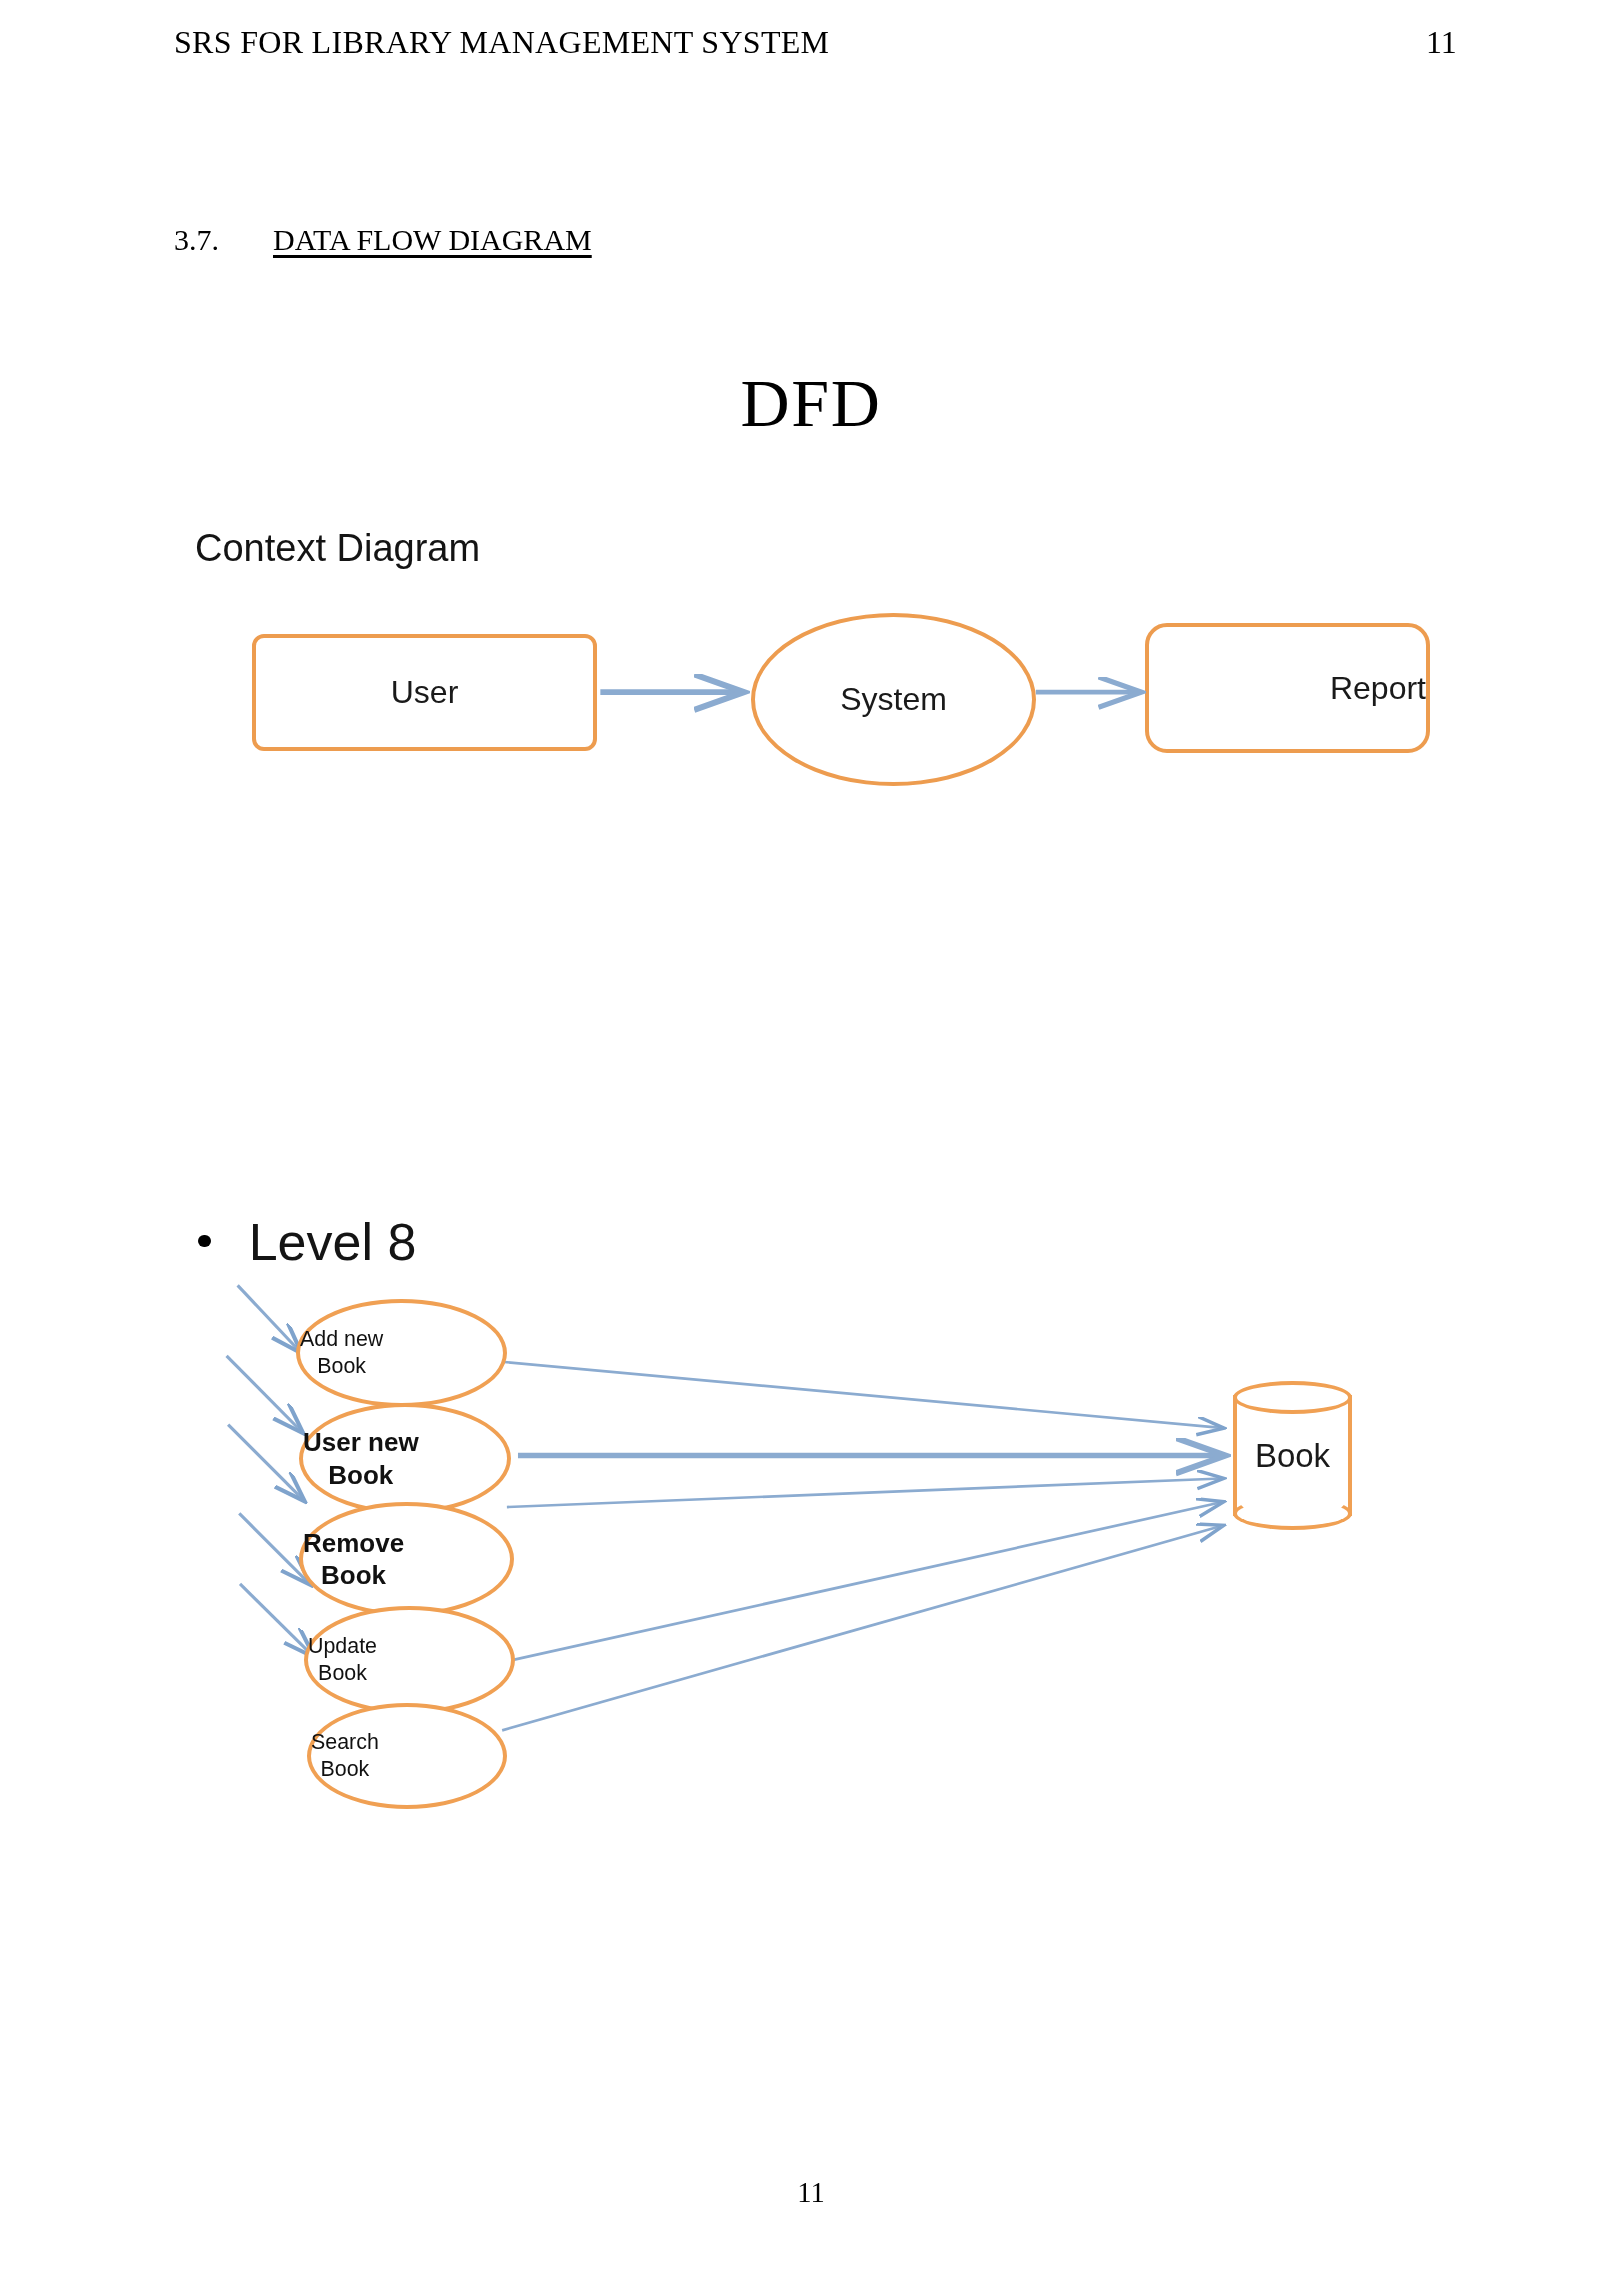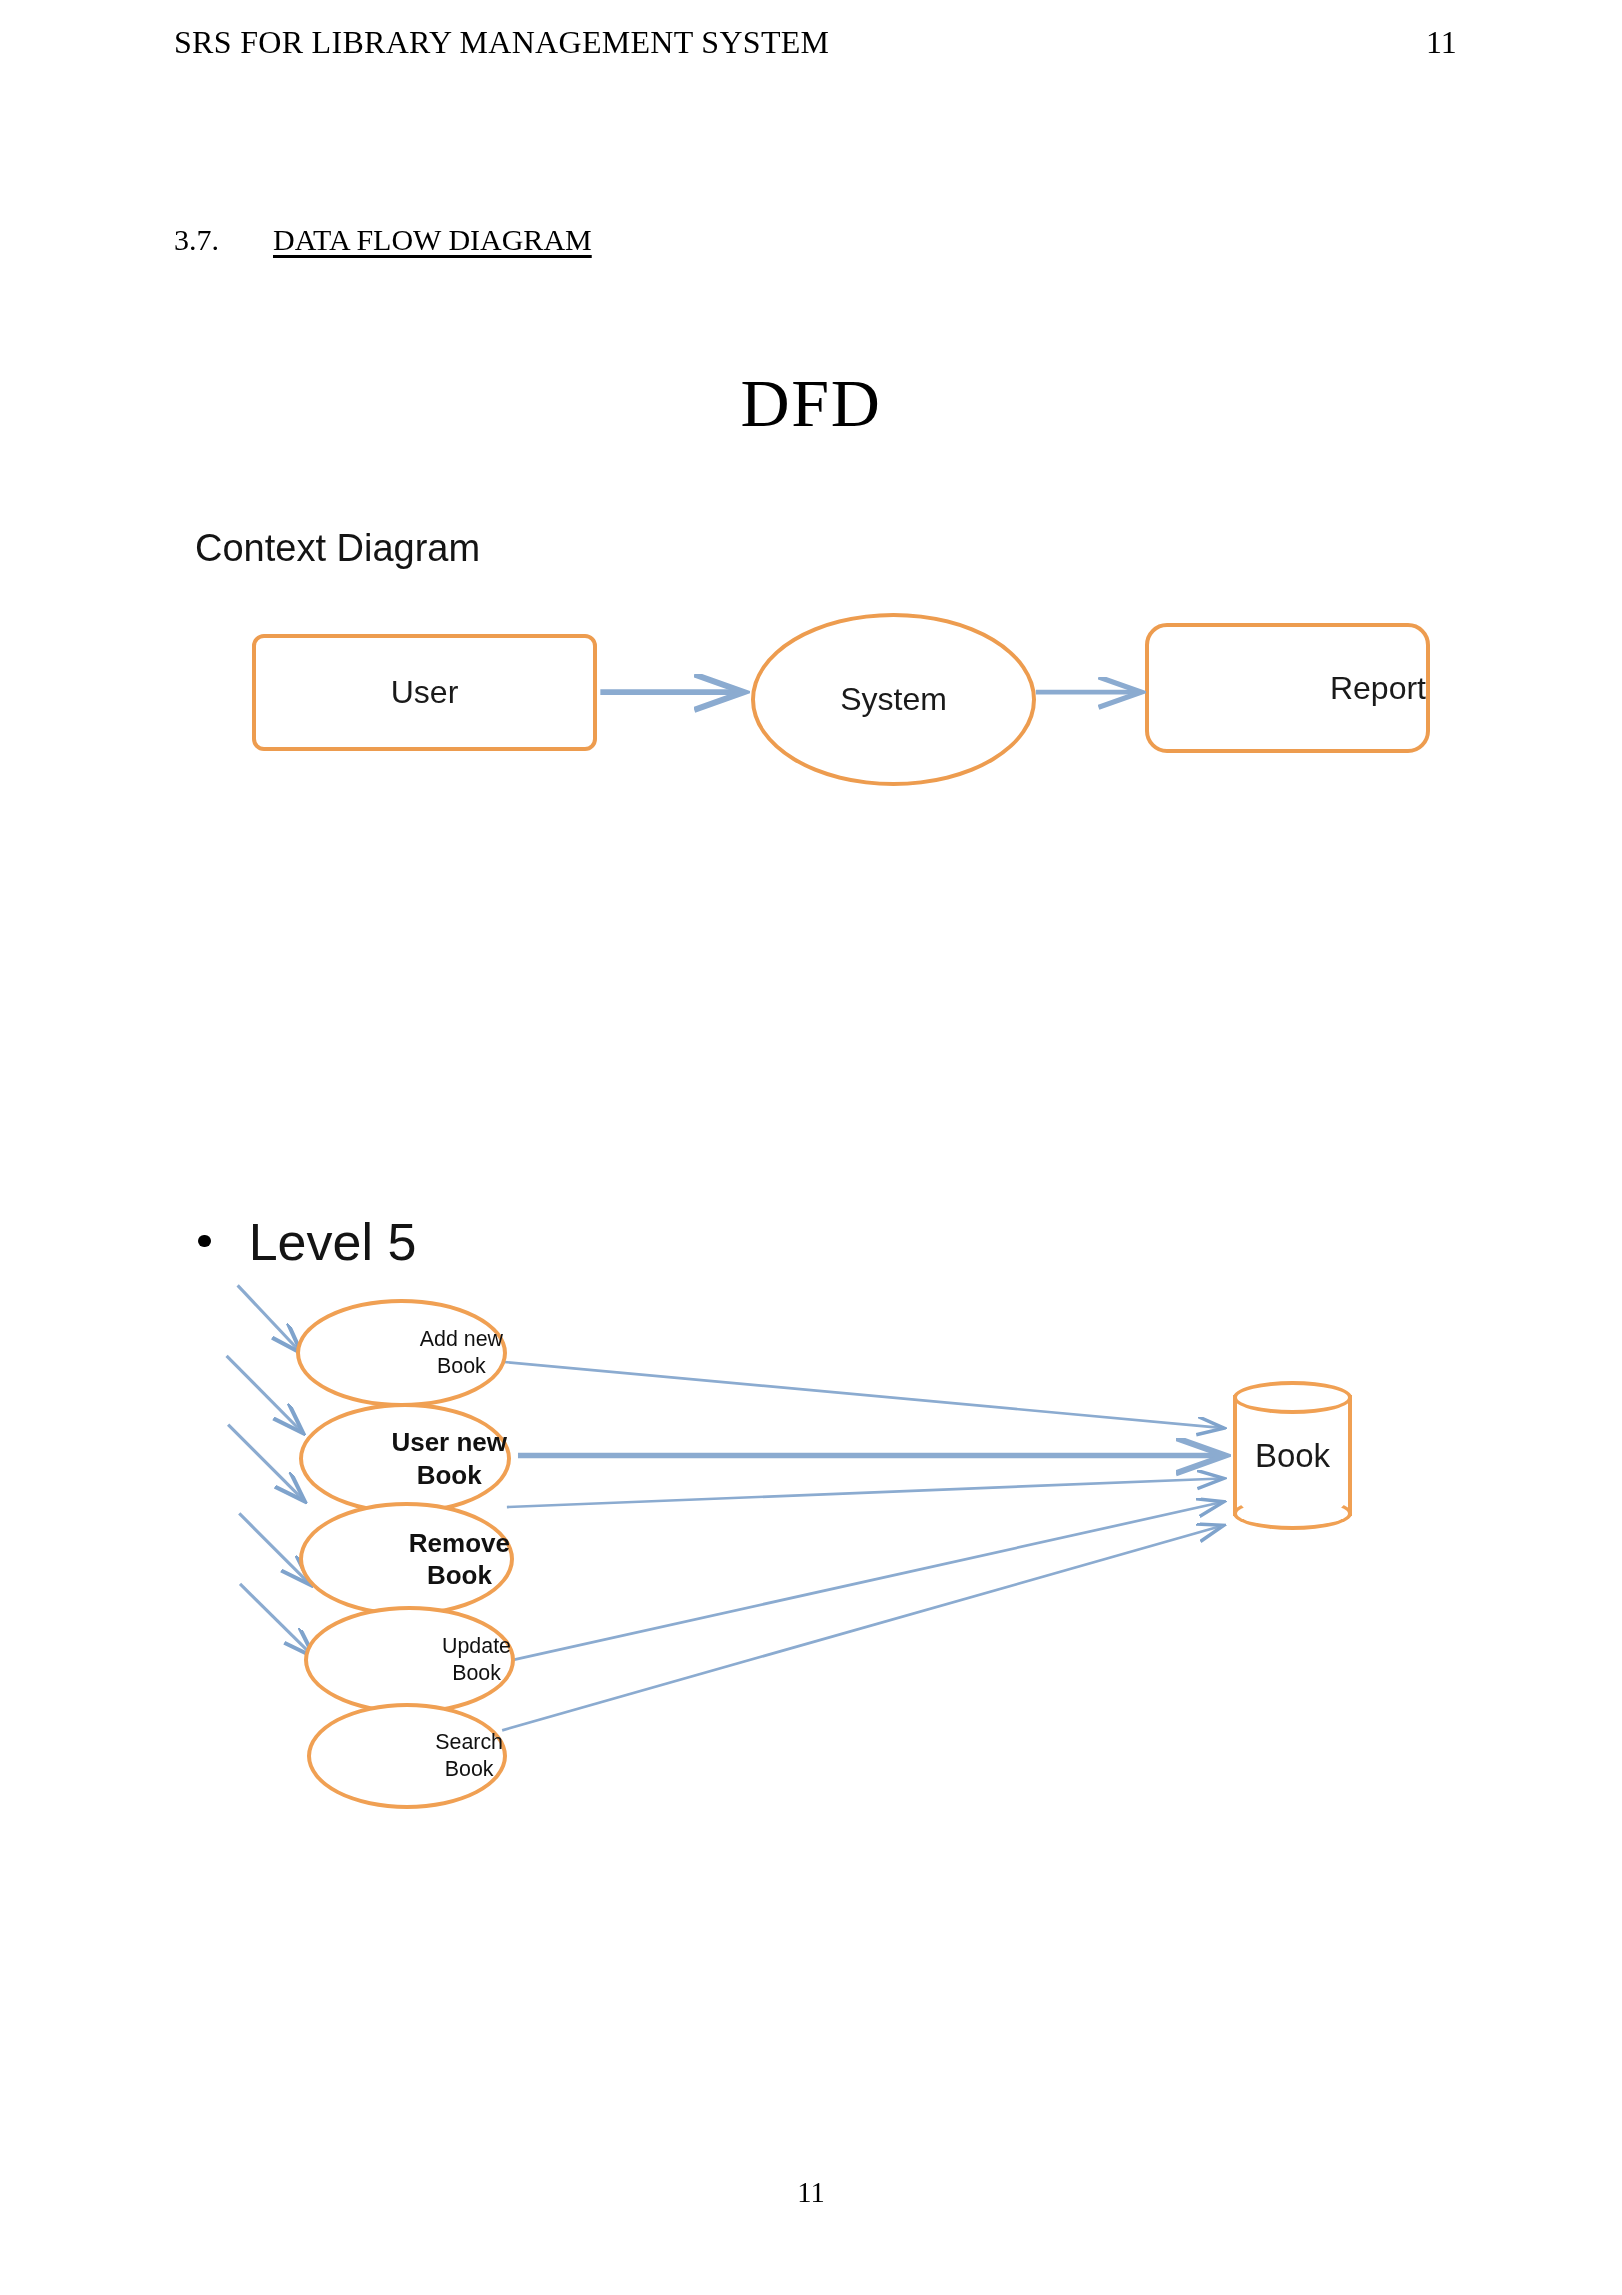--- a/index.html
+++ b/index.html
@@ -132,21 +132,21 @@
 
   
   .proc-ellipse {
     position: absolute;
     box-sizing: border-box;
     background: #ffffff;
     border: 4.8px solid #F0A053;
     border-radius: 50%;
     display: flex;
     align-items: center;
-    justify-content: flex-end;
+    justify-content: flex-start;
     text-align: center;
     font-family: "Liberation Sans", sans-serif;
     color: #111111;
     line-height: 1.25;
     z-index: 2;
   }
   .proc-small { font-size: 21.4px; }
   .proc-big   { font-size: 26px; font-weight: bold; }
 
   
@@ -244,21 +244,21 @@
   <div class="shape shape-ellipse" style="left:751px; top:613px; width:285px; height:173px;">
     <span class="ctx-text">System</span>
   </div>
 
   <div class="shape shape-round" style="left:1145px; top:623px; width:285px; height:130px;">
     <span class="ctx-text">Report</span>
   </div>
 
   <div class="level1-label">
     <span class="bullet-dot"></span>
-    <span>Level 5</span>
+    <span>Level 8</span>
   </div>
 
   <div class="proc-ellipse proc-small" style="left:296px; top:1299px; width:211px; height:108px;">
     <span>
       <span>Add new</span><br>
       <span>Book</span>
     </span>
   </div>
 
   <div class="proc-ellipse proc-big" style="left:299px; top:1403px; width:212px; height:111px;">

